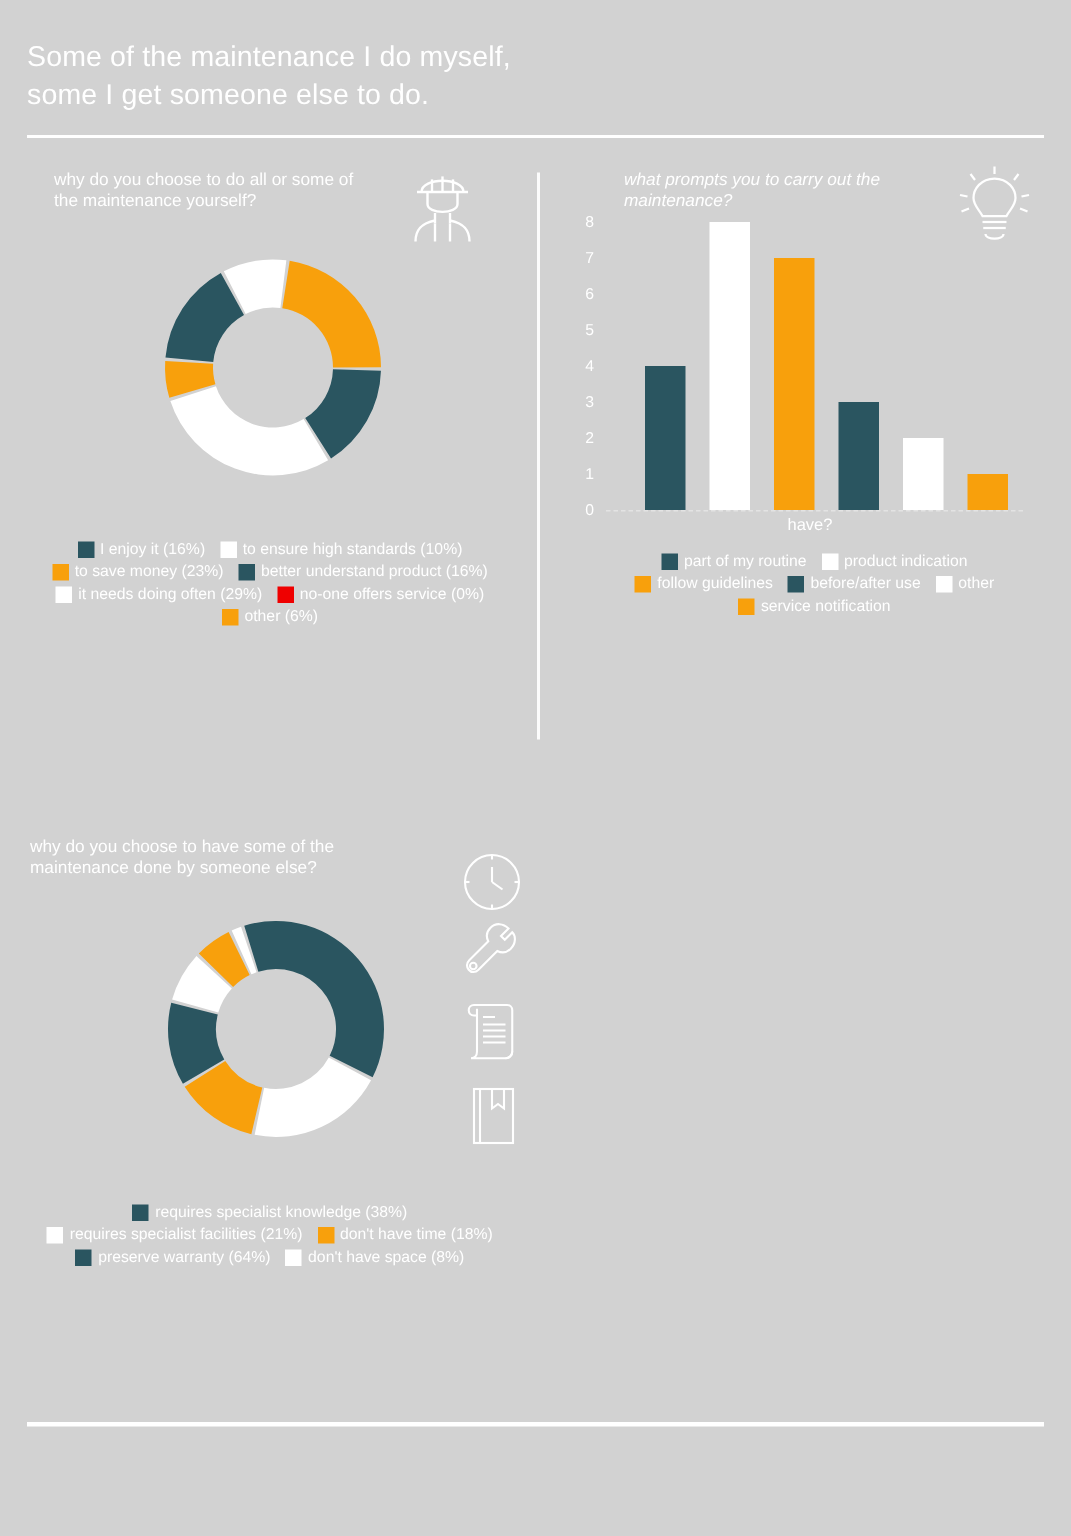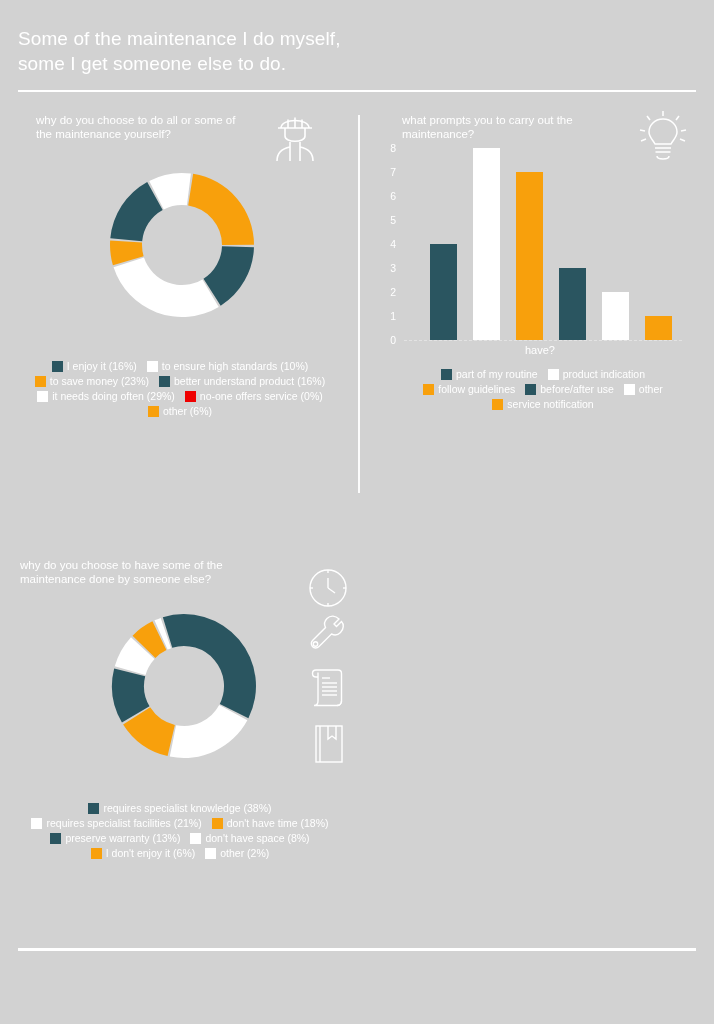--- a/index.html
+++ b/index.html
@@ -192,21 +192,21 @@
 
 <div class="legend" style="left:12px; top:360px; width:336px;">
   <div id="legend-1">
       <div class="legend-row"><span class="legend-item"><span class="swatch" style="background: rgb(42, 85, 96);"></span><span class="legend-label">I enjoy it (16%)</span></span><span class="legend-item"><span class="swatch" style="background: rgb(255, 255, 255);"></span><span class="legend-label">to ensure high standards (10%)</span></span></div>
       <div class="legend-row"><span class="legend-item"><span class="swatch" style="background: rgb(248, 160, 12);"></span><span class="legend-label">to save money (23%)</span></span><span class="legend-item"><span class="swatch" style="background: rgb(42, 85, 96);"></span><span class="legend-label">better understand product (16%)</span></span></div>
       <div class="legend-row"><span class="legend-item"><span class="swatch" style="background: rgb(255, 255, 255);"></span><span class="legend-label">it needs doing often (29%)</span></span><span class="legend-item"><span class="swatch" style="background: rgb(239, 0, 0);"></span><span class="legend-label">no-one offers service (0%)</span></span></div>
       <div class="legend-row"><span class="legend-item"><span class="swatch" style="background: rgb(248, 160, 12);"></span><span class="legend-label">other (6%)</span></span></div>
     </div>
 </div>
 
-<div class="panel" style="left:402px; top:113px; width:250px;">
+<div class="panel" style="left:416px; top:113px; width:250px;font-style:italic;">
   <div class="panel-q">what prompts you to carry out the
 maintenance?</div>
 </div>
 
 <div class="icon" style="left:638px; top:110px;">
   <svg width="50" height="52" viewBox="0 0 50 52" fill="none" stroke="#ffffff" stroke-width="1.5">
     <path d="M25 9 C16 9, 11 16, 11 22 C11 27, 15 30, 17 34 L33 34 C35 30, 39 27, 39 22 C39 16, 34 9, 25 9 Z"></path>
     <line x1="17" y1="38" x2="33" y2="38"></line>
     <line x1="17.5" y1="42" x2="32.5" y2="42"></line>
     <path d="M19 46 C19 50, 31 50, 31 46"></path>
@@ -323,16 +323,15 @@
           <title>other (2%)</title>
         </path>
       </g>
   </svg>
 </div>
 
 <div class="legend" style="left:12px; top:802px; width:336px;">
   <div id="legend-3">
       <div class="legend-row"><span class="legend-item"><span class="swatch" style="background: rgb(42, 85, 96);"></span><span class="legend-label">requires specialist knowledge (38%)</span></span></div>
       <div class="legend-row"><span class="legend-item"><span class="swatch" style="background: rgb(255, 255, 255);"></span><span class="legend-label">requires specialist facilities (21%)</span></span><span class="legend-item"><span class="swatch" style="background: rgb(248, 160, 12);"></span><span class="legend-label">don't have time (18%)</span></span></div>
-      <div class="legend-row"><span class="legend-item"><span class="swatch" style="background: rgb(42, 85, 96);"></span><span class="legend-label">preserve warranty (13%)</span></span><span class="legend-item"><span class="swatch" style="background: rgb(255, 255, 255);"></span><span class="legend-label">don't have space (8%)</span></span></div>
-      <div class="legend-row"><span class="legend-item"><span class="swatch" style="background: rgb(248, 160, 12);"></span><span class="legend-label">I don't enjoy it (6%)</span></span><span class="legend-item"><span class="swatch" style="background: rgb(255, 255, 255);"></span><span class="legend-label">other (2%)</span></span></div>
+      <div class="legend-row"><span class="legend-item"><span class="swatch" style="background: rgb(42, 85, 96);"></span><span class="legend-label">preserve warranty (64%)</span></span><span class="legend-item"><span class="swatch" style="background: rgb(255, 255, 255);"></span><span class="legend-label">don't have space (8%)</span></span></div>
     </div>
 </div>
 
 </body></html>

